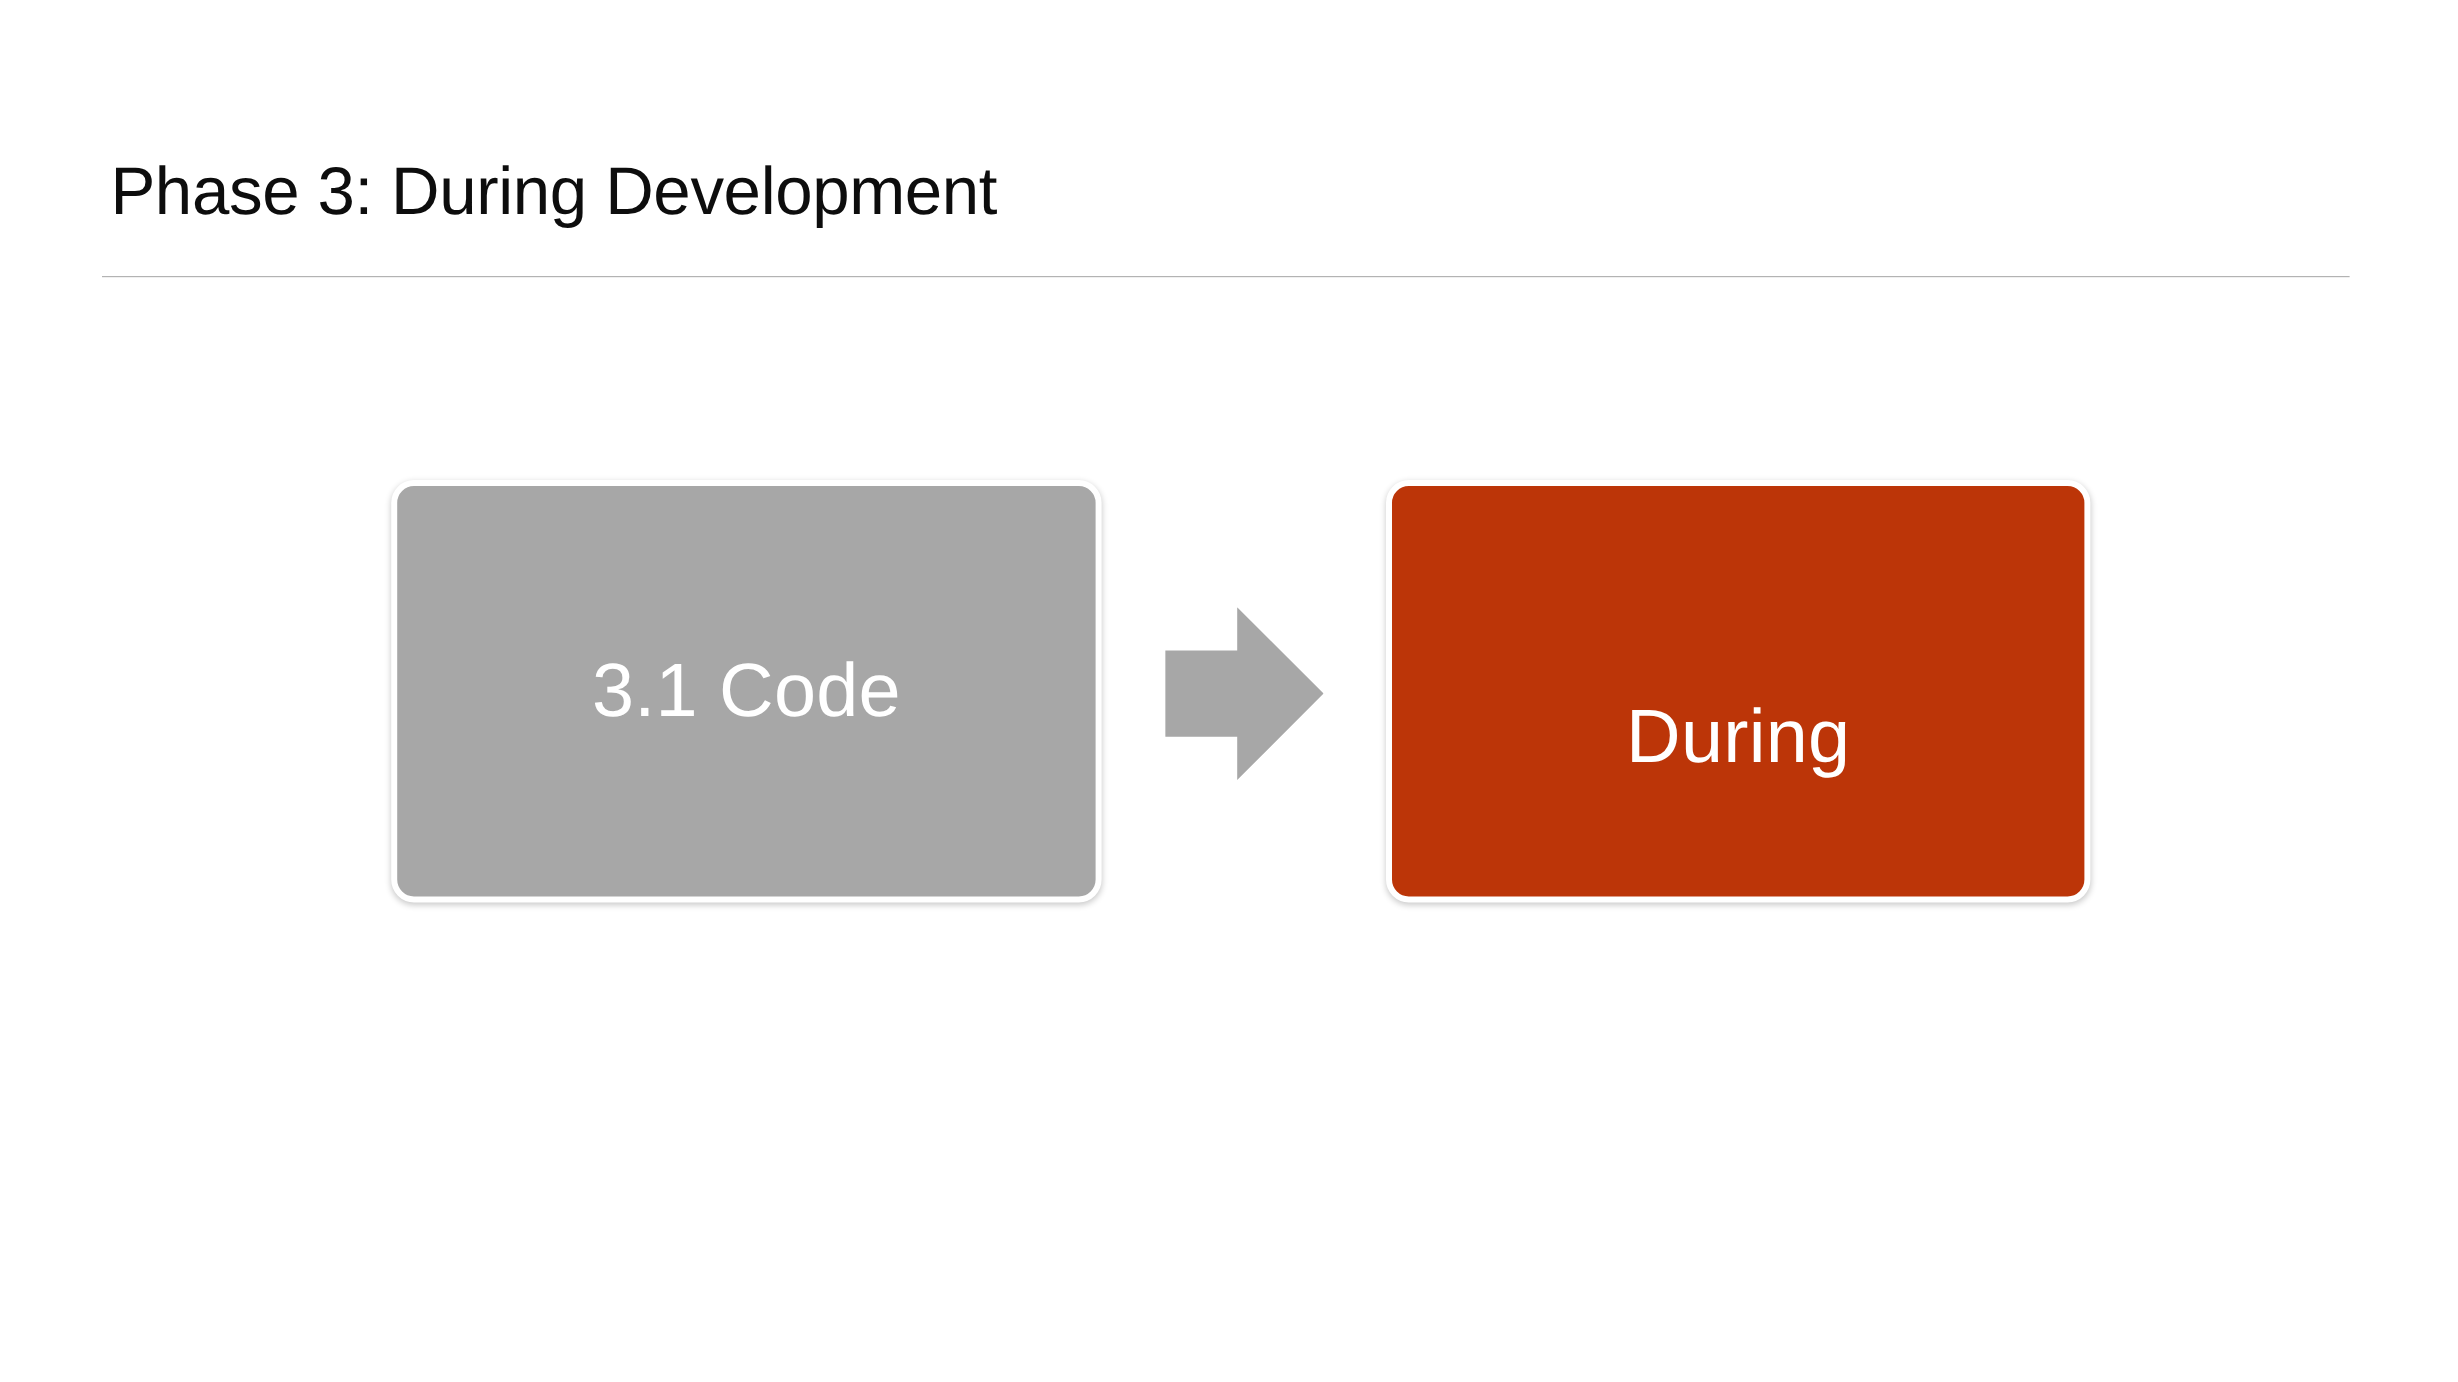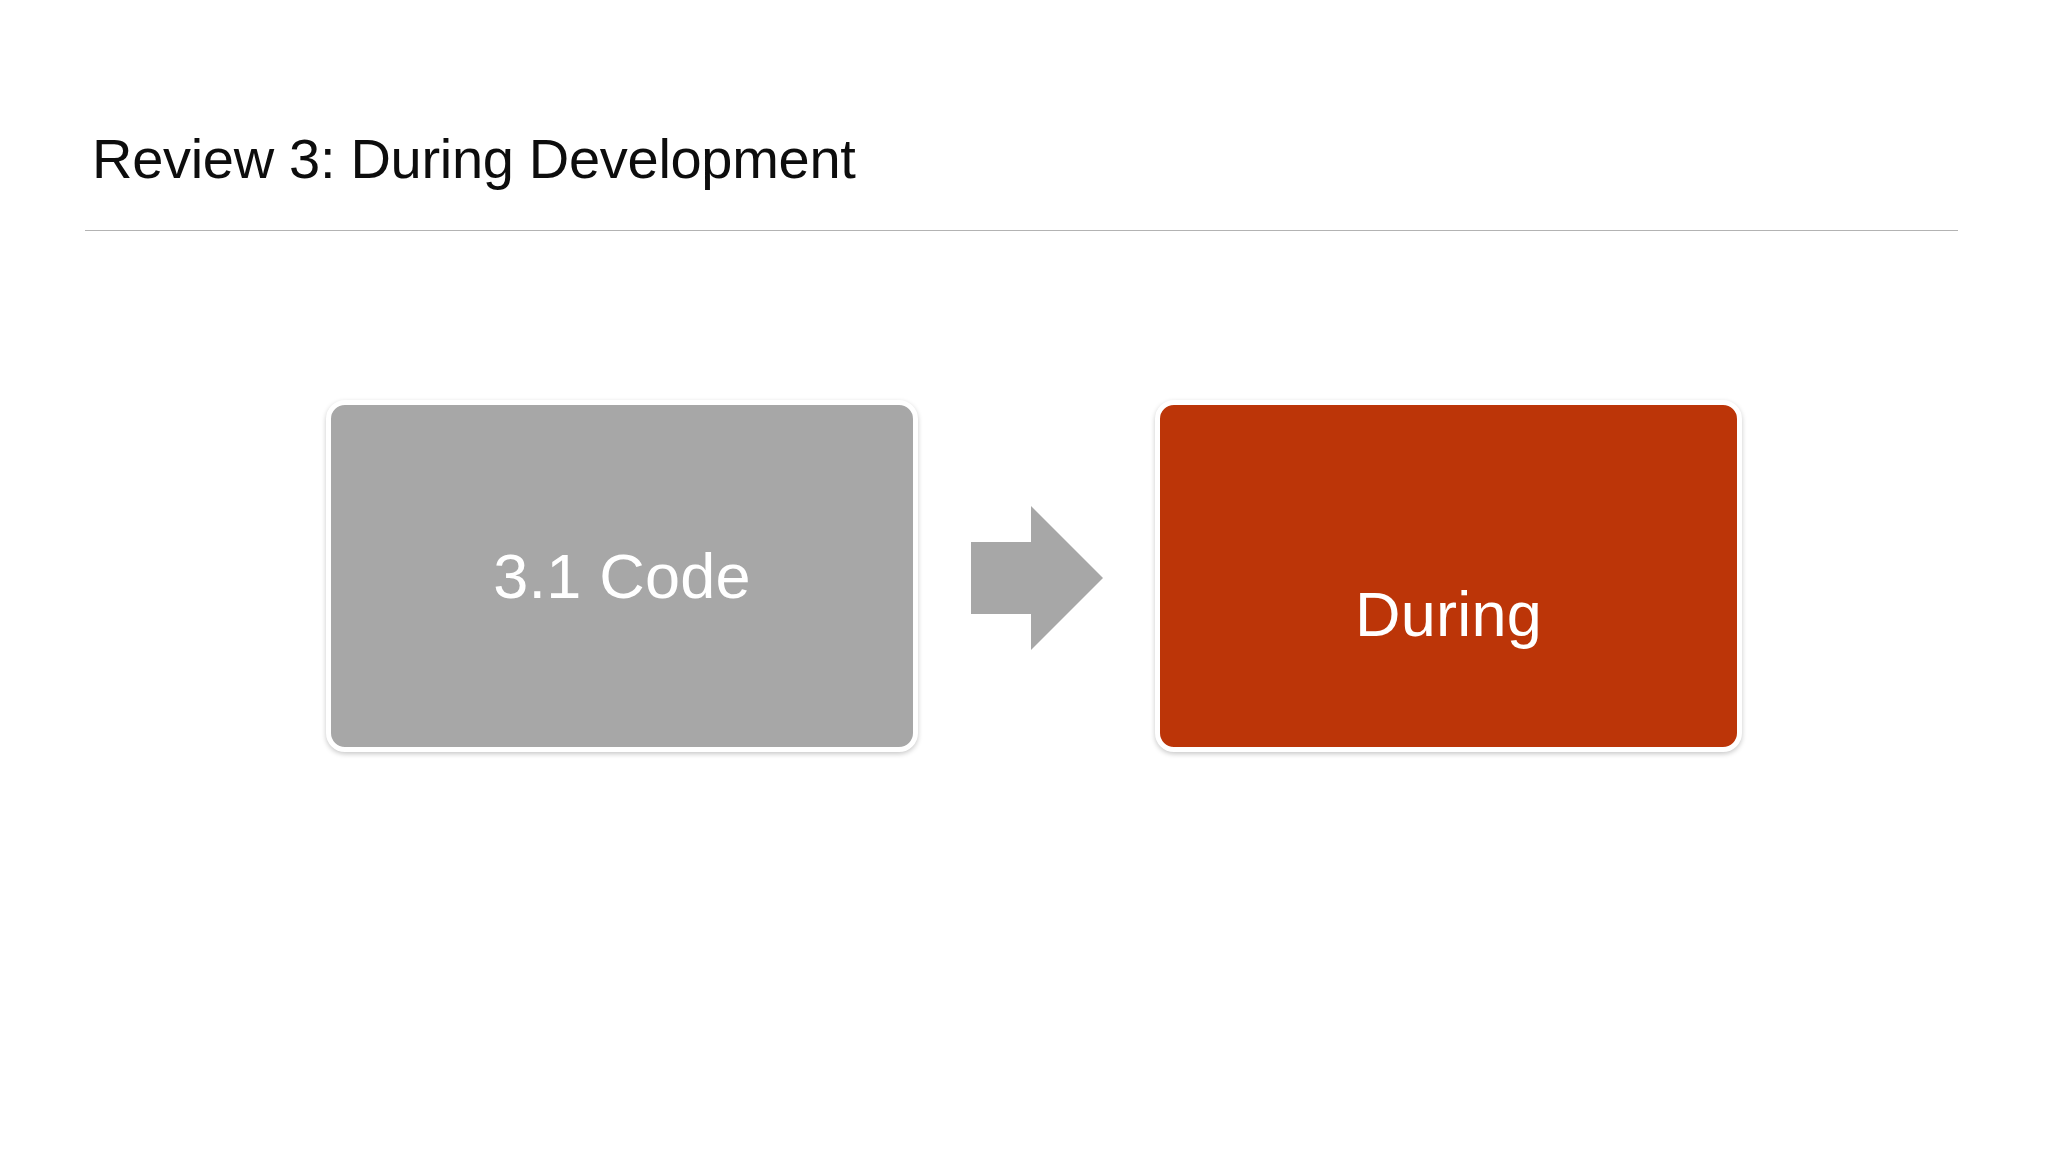--- a/index.html
+++ b/index.html
@@ -98,21 +98,21 @@
     top: 506px;
     width: 132px;
     height: 144px;
   }
 </style>
 </head>
 <body>
 
 <div id="slide">
 
-  <div id="slide-title">Review 3: During Development</div>
+  <div id="slide-title">Phase 3: During Development</div>
 
   <div id="title-rule"></div>
 
   <div id="flow-diagram">
 
     <div class="flow-node" id="node-code-walk-through">
       <div class="flow-node-label"><span>3.1 Code</span><br></div>
     </div>
 
     <svg id="flow-arrow" viewBox="0 0 132 144" xmlns="http://www.w3.org/2000/svg">

